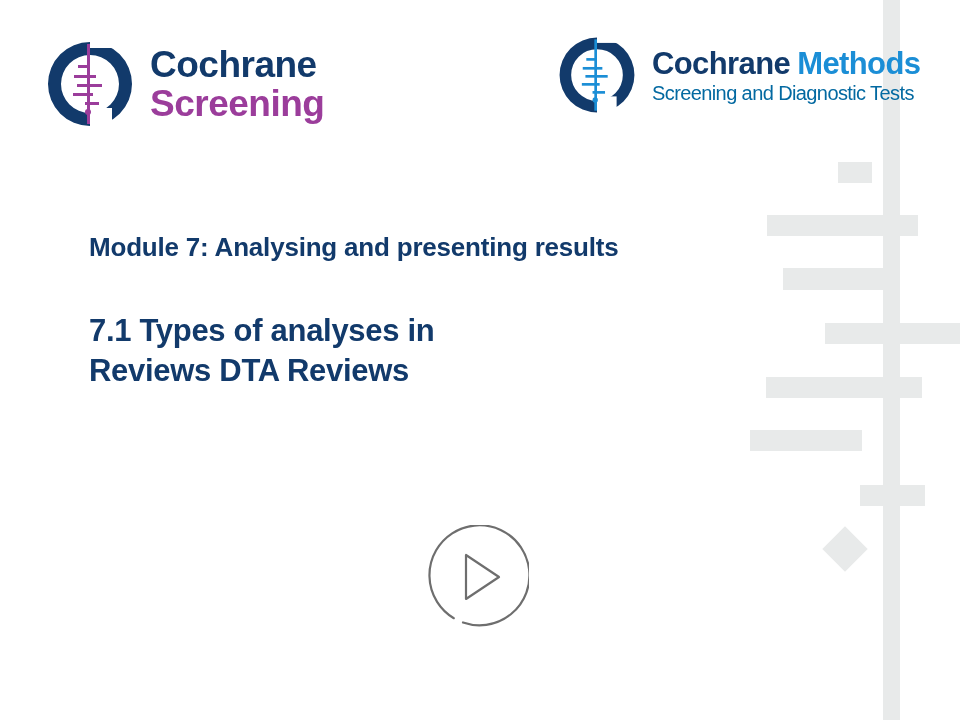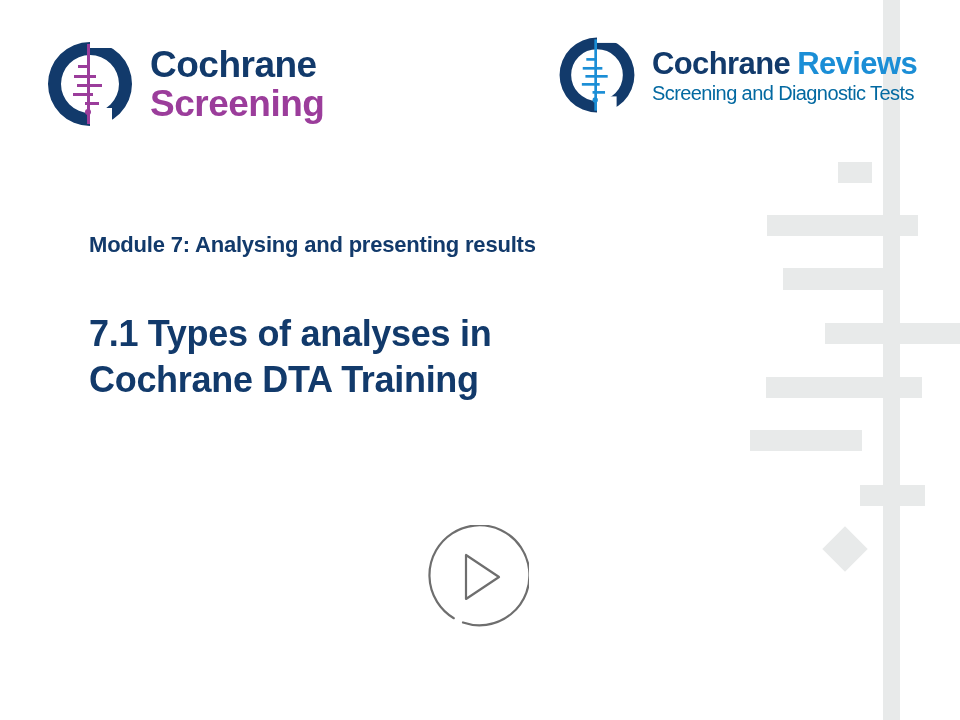--- a/index.html
+++ b/index.html
@@ -86,31 +86,31 @@
     letter-spacing: -0.6px;
     margin-top: 4px;
     white-space: nowrap;
   }
 
   
   #module-label {
     position: absolute;
     left: 89px;
     top: 232px;
-    font-size: 22px;
+    font-size: 26px;
     font-weight: bold;
     color: #123a6b;
     letter-spacing: -0.2px;
     white-space: nowrap;
   }
   #slide-title {
     position: absolute;
     left: 89px;
     top: 311px;
-    font-size: 36px;
+    font-size: 31px;
     font-weight: bold;
     color: #123a6b;
     line-height: 1.28;
     letter-spacing: -0.3px;
   }
   #slide-title .title-line { display: block; }
 
   
   #play-button {
     position: absolute;
@@ -185,31 +185,31 @@
       <rect x="43" y="6" width="3" height="80" fill="#1b8ed6"></rect>
       <rect x="34" y="27" width="11" height="3" fill="#1b8ed6"></rect>
       <rect x="30" y="37" width="22" height="3" fill="#1b8ed6"></rect>
       <rect x="33" y="46" width="25" height="3" fill="#1b8ed6"></rect>
       <rect x="29" y="55" width="20" height="3" fill="#1b8ed6"></rect>
       <rect x="41" y="64" width="14" height="3" fill="#1b8ed6"></rect>
       <circle cx="44" cy="74" r="3" fill="#1b8ed6"></circle>
     </svg>
     <div class="logo-text">
       <span class="methods-line1">
-        <span class="methods-word-cochrane">Cochrane</span><span class="methods-word-methods">Reviews</span>
+        <span class="methods-word-cochrane">Cochrane</span><span class="methods-word-methods">Methods</span>
       </span>
       <span class="methods-line2">Screening and Diagnostic Tests</span>
     </div>
   </div>
 
   <div id="module-label">Module 7: Analysing and presenting results</div>
 
   <div id="slide-title">
     <span class="title-line">7.1 Types of analyses in</span>
-    <span class="title-line">Cochrane DTA Training</span>
+    <span class="title-line">Reviews DTA Reviews</span>
   </div>
 
   <div id="play-button">
     <svg width="104" height="104" viewBox="0 0 104 104">
 
       <path d="M 28.8 93.2
                A 50 50 0 1 1 38.0 97.5" fill="none" stroke="#6e6e6e" stroke-width="2.2" stroke-linecap="round"></path>
 
       <path d="M 41 30 L 41 74 L 74 52 Z" fill="none" stroke="#6e6e6e" stroke-width="2.2" stroke-linejoin="round"></path>
     </svg>

